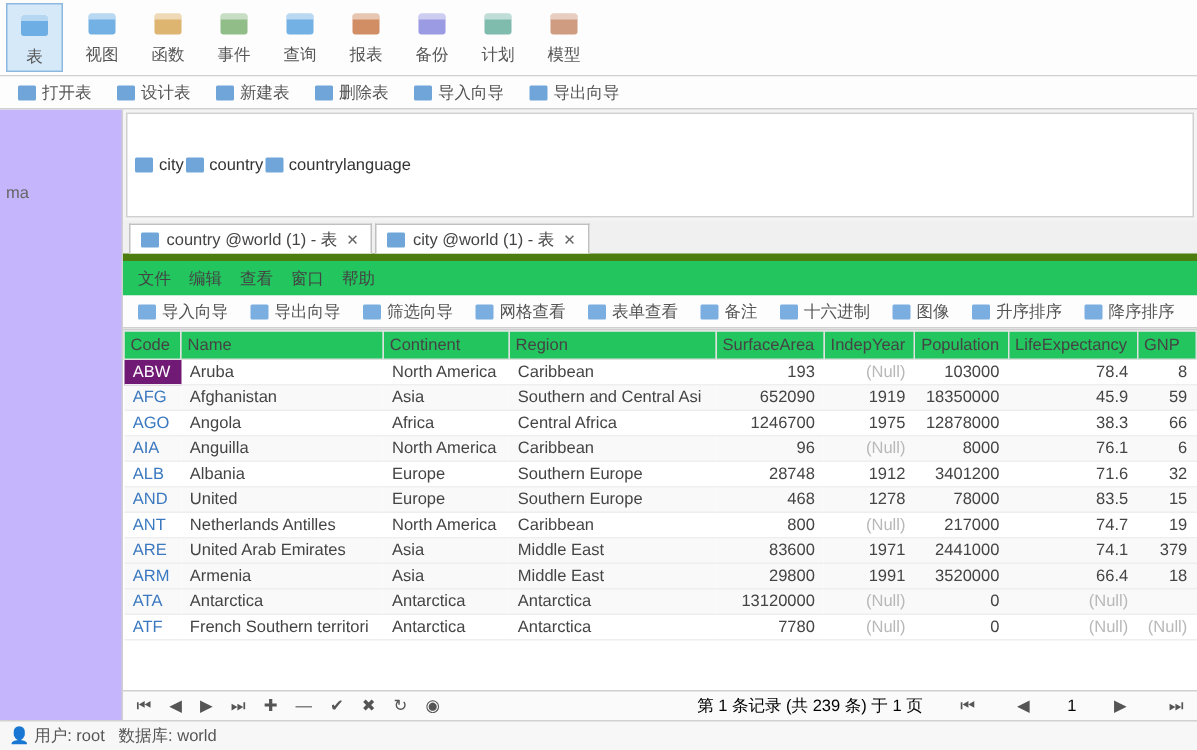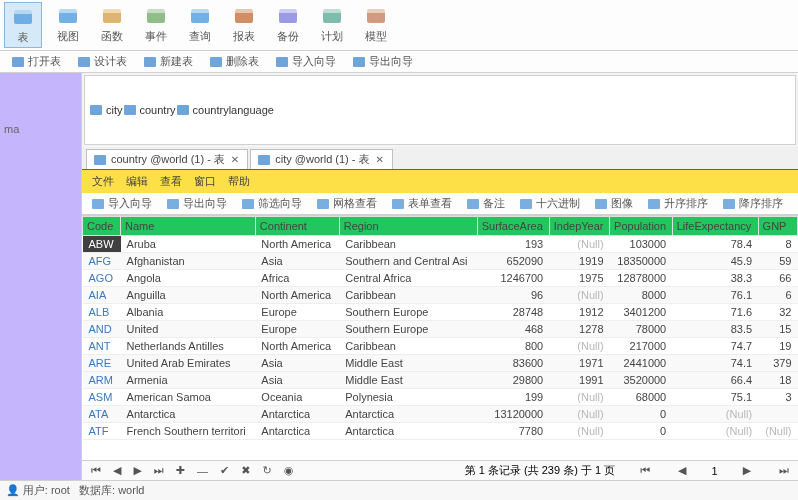--- a/index.html
+++ b/index.html
@@ -10,32 +10,32 @@
 .ribbon-icon { width: 24px; height: 24px; display: flex; align-items: center; justify-content: center; }
 .ribbon-label { color: #555; margin-top: 1px; }
 .toolbar { display: flex; background: #fdfdfd; border-bottom: 1px solid #d0d0d0; padding: 2px 8px; gap: 10px; align-items: flex-start; }
 .tb-btn { display: flex; align-items: center; gap: 3px; color: #555; cursor: pointer; padding: 1px 3px; }
 .tb-icon { width: 14px; height: 14px; display: inline-flex; }
 .main { flex: 1; display: flex; overflow: hidden; }
 .leftpanel { width: 82px; background: #c4b5fd; border-right: 1px solid #d0d0d0; padding-top: 50px; color: #666; padding-left: 4px; }
 .rightpanel { flex: 1; display: flex; flex-direction: column; overflow: hidden; }
 .objlist { background: #fff; border: 1px solid #d0d0d0; margin: 2px; padding: 4px; height: 70px; display: flex; gap: 0px; }
 .objitem { display: flex; align-items: center; gap: 3px; color: #333; cursor: pointer; padding: 1px 0; }
-.tabs { display: flex; background: #f0f0f0; border-bottom: 1px solid #4d7c0f; padding: 2px 4px 0; gap: 2px; align-items: flex-start; }
+.tabs { display: flex; background: #f0f0f0; border-bottom: 5px solid #4d7c0f; padding: 2px 4px 0; gap: 2px; align-items: flex-start; }
 .tab { display: flex; align-items: center; gap: 4px; background: #fff; border: 1px solid #c0c0c0; border-bottom: none; padding: 2px 6px; color: #444; cursor: pointer; }
 .tab-close { color: #666; cursor: pointer; font-size: 10px; padding: 0 2px; }
-.menubar { display: flex; gap: 12px; padding: 4px 10px; background: #fde047; color: #444; }
+.menubar { display: flex; gap: 12px; padding: 4px 10px; background: #22c55e; color: #444; }
 .menubar span { cursor: pointer; }
 .toolbar2 { display: flex; background: #fdfdfd; border-bottom: 1px solid #d0d0d0; padding: 2px 6px; gap: 8px; align-items: center; overflow: hidden; white-space: nowrap; }
 .gridwrap { flex: 1; overflow: auto; background: #fff; border-top: 1px solid #d0d0d0; }
 table { border-collapse: collapse; width: 100%; }
 th { background: #22c55e; text-align: left; padding: 3px 4px; border: 1px solid #e0e0e0; color: #444; font-weight: normal; white-space: nowrap; }
 td { padding: 2px 6px; border-bottom: 1px solid #eee; white-space: nowrap; color: #444; }
 tr.alt td { background: #f9f9f9; }
-tr.sel td:first-child { background: #404040; color: #fff; }
+tr.sel td:first-child { background: #701a75; color: #fff; }
 td.link { color: #3a78bf; }
 td.num { text-align: right; }
 td.null { color: #b8b8b8; font-style: normal; text-align: right; }
 .nav { display: flex; align-items: center; gap: 6px; padding: 2px 6px; background: #fafafa; border-top: 1px solid #d0d0d0; }
 .nav-btn { color: #555; cursor: pointer; padding: 0 3px; }
 .status { display: flex; align-items: center; justify-content: space-between; padding: 2px 6px; background: #f7f7f7; border-top: 1px solid #d0d0d0; color: #555; }
 .pager { display: flex; align-items: center; gap: 22px; }
 svg { display: block; }
 </style>
 </head>
@@ -434,31 +434,20 @@
             <tr class="alt">
               <td class="link">ARM</td>
               <td>Armenia</td>
               <td>Asia</td>
               <td>Middle East</td>
               <td class="num">29800</td>
               <td class="num">1991</td>
               <td class="num">3520000</td>
               <td class="num">66.4</td>
               <td class="num">18</td>
-            </tr>
-            <tr>
-              <td class="link">ASM</td>
-              <td>American Samoa</td>
-              <td>Oceania</td>
-              <td>Polynesia</td>
-              <td class="num">199</td>
-              <td class="null">(Null)</td>
-              <td class="num">68000</td>
-              <td class="num">75.1</td>
-              <td class="num">3</td>
             </tr>
             <tr class="alt">
               <td class="link">ATA</td>
               <td>Antarctica</td>
               <td>Antarctica</td>
               <td>Antarctica</td>
               <td class="num">13120000</td>
               <td class="null">(Null)</td>
               <td class="num">0</td>
               <td class="null">(Null)</td>

